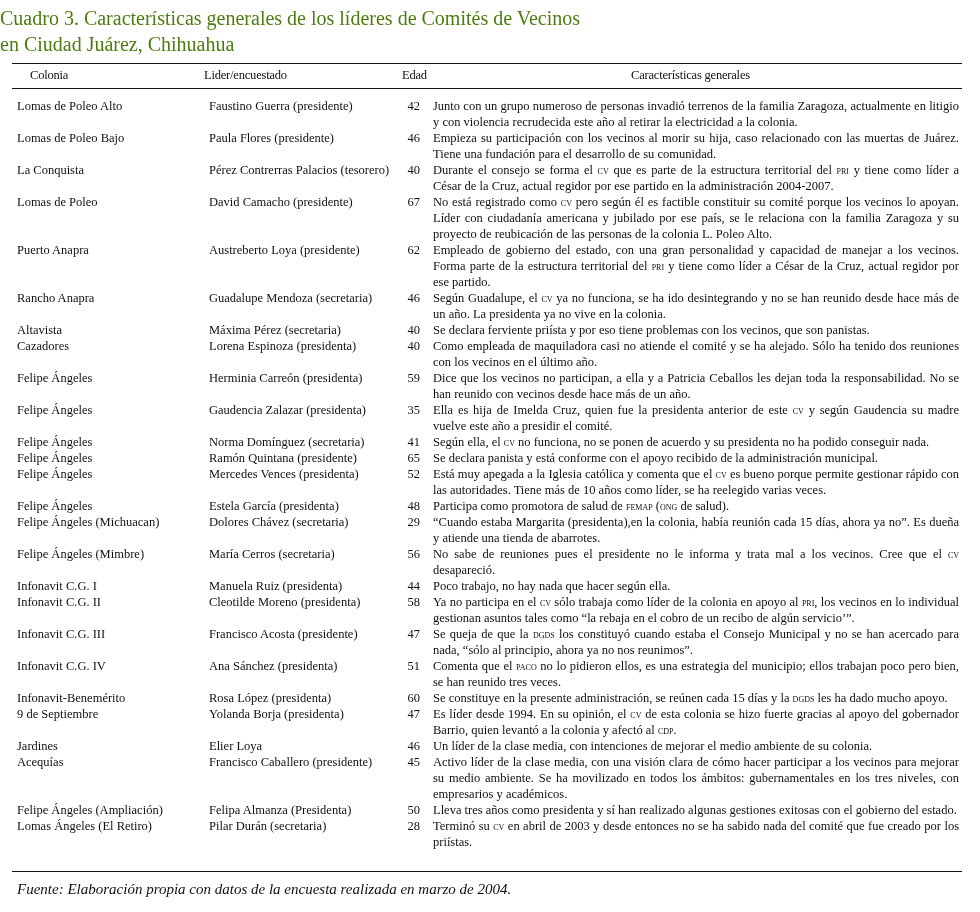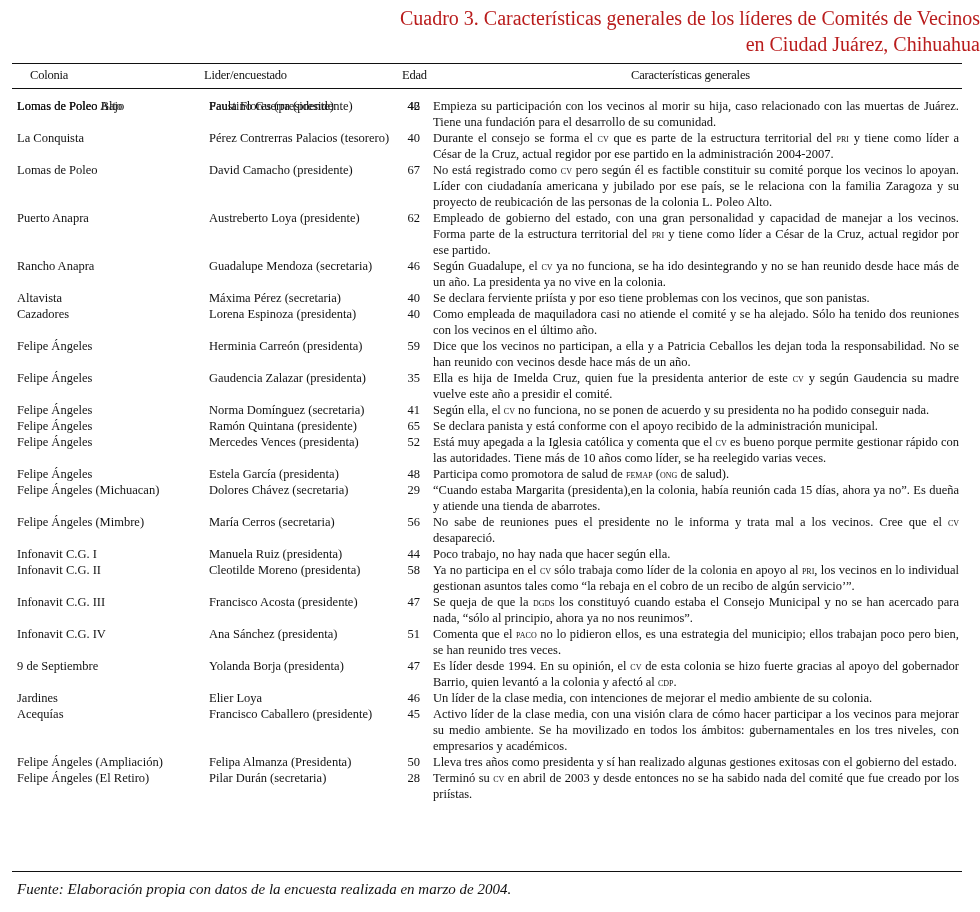--- a/index.html
+++ b/index.html
@@ -2,22 +2,22 @@
 <html><head>
   <meta charset="utf-8">
   <style>
     html, body { margin: 0; padding: 0; background: #ffffff; }
     body {
       width: 980px; height: 912px; overflow: hidden;
       font-family: "Liberation Serif", "DejaVu Serif", serif;
       color: #111111; position: relative;
     }
     .title {
-      position: absolute; left: 0; width: 980px; text-align: right;
-      font-size: 20px; line-height: 26px; color: #b91c1c;
+      position: absolute; left: 0; width: 980px; text-align: left;
+      font-size: 20px; line-height: 26px; color: #4d7c0f;
     }
     .title.l1 { top: 5px; }
     .title.l2 { top: 31px; }
     .rule { position: absolute; left: 12px; width: 950px; height: 0; border-top: 1.6px solid #111; }
     .rule.top { top: 63px; }
     .rule.head { top: 88px; }
     .rule.bottom { top: 871px; }
     .hdr {
       position: absolute; top: 68px; font-size: 12.5px; line-height: 14px;
       letter-spacing: -0.2px;
@@ -48,20 +48,21 @@
 <div class="hdr lider">Lider/encuestado</div>
 <div class="hdr edad">Edad</div>
 <div class="hdr carac">Características generales</div>
 <div class="rule head"></div>
 
 <div class="rows" id="rows">
     <div class="row">
       <div class="c-col">Lomas de Poleo Alto</div>
       <div class="c-lid">Faustino Guerra (presidente)</div>
       <div class="c-age">42</div>
+      <div class="c-txt">Junto con un grupo numeroso de personas invadió terrenos de la familia Zaragoza, actualmente en litigio y con violencia recrudecida este año al retirar la electricidad a la colonia.</div>
     </div>
     <div class="row">
       <div class="c-col">Lomas de Poleo Bajo</div>
       <div class="c-lid">Paula Flores (presidente)</div>
       <div class="c-age">46</div>
       <div class="c-txt">Empieza su participación con los vecinos al morir su hija, caso relacionado con las muertas de Juárez. Tiene una fundación para el desarrollo de su comunidad.</div>
     </div>
     <div class="row">
       <div class="c-col">La Conquista</div>
       <div class="c-lid">Pérez Contrerras Palacios (tesorero)</div>
@@ -164,20 +165,26 @@
       <div class="c-age">47</div>
       <div class="c-txt">Se queja de que la <span class="sc">DGDS</span> los constituyó cuando estaba el Consejo Municipal y no se han acercado para nada, “sólo al principio, ahora ya no nos reunimos”.</div>
     </div>
     <div class="row">
       <div class="c-col">Infonavit C.G. IV</div>
       <div class="c-lid">Ana Sánchez (presidenta)</div>
       <div class="c-age">51</div>
       <div class="c-txt">Comenta que el <span class="sc">PACO</span> no lo pidieron ellos, es una estrategia del municipio; ellos trabajan poco pero bien, se han reunido tres veces.</div>
     </div>
     <div class="row">
+      <div class="c-col">Infonavit-Benemérito</div>
+      <div class="c-lid">Rosa López (presidenta)</div>
+      <div class="c-age">60</div>
+      <div class="c-txt">Se constituye en la presente administración, se reúnen cada 15 días y la <span class="sc">DGDS</span> les ha dado mucho apoyo.</div>
+    </div>
+    <div class="row">
       <div class="c-col">9 de Septiembre</div>
       <div class="c-lid">Yolanda Borja (presidenta)</div>
       <div class="c-age">47</div>
       <div class="c-txt">Es líder desde 1994. En su opinión, el <span class="sc">CV</span> de esta colonia se hizo fuerte gracias al apoyo del gobernador Barrio, quien levantó a la colonia y afectó al <span class="sc">CDP</span>.</div>
     </div>
     <div class="row">
       <div class="c-col">Jardines</div>
       <div class="c-lid">Elier Loya</div>
       <div class="c-age">46</div>
       <div class="c-txt">Un líder de la clase media, con intenciones de mejorar el medio ambiente de su colonia.</div>
@@ -188,21 +195,21 @@
       <div class="c-age">45</div>
       <div class="c-txt">Activo líder de la clase media, con una visión clara de cómo hacer participar a los vecinos para mejorar su medio ambiente. Se ha movilizado en todos los ámbitos: gubernamentales en los tres niveles, con empresarios y académicos.</div>
     </div>
     <div class="row">
       <div class="c-col">Felipe Ángeles (Ampliación)</div>
       <div class="c-lid">Felipa Almanza (Presidenta)</div>
       <div class="c-age">50</div>
       <div class="c-txt">Lleva tres años como presidenta y sí han realizado algunas gestiones exitosas con el gobierno del estado.</div>
     </div>
     <div class="row">
-      <div class="c-col">Felipe Ángeles (El Retiro)</div>
+      <div class="c-col">Lomas Ángeles (El Retiro)</div>
       <div class="c-lid">Pilar Durán (secretaria)</div>
       <div class="c-age">28</div>
       <div class="c-txt">Terminó su <span class="sc">CV</span> en abril de 2003 y desde entonces no se ha sabido nada del comité que fue creado por los priístas.</div>
     </div>
   </div>
 
 <div class="rule bottom"></div>
 <div class="source">Fuente: Elaboración propia con datos de la encuesta realizada en marzo de 2004.</div>
 
 </body></html>

